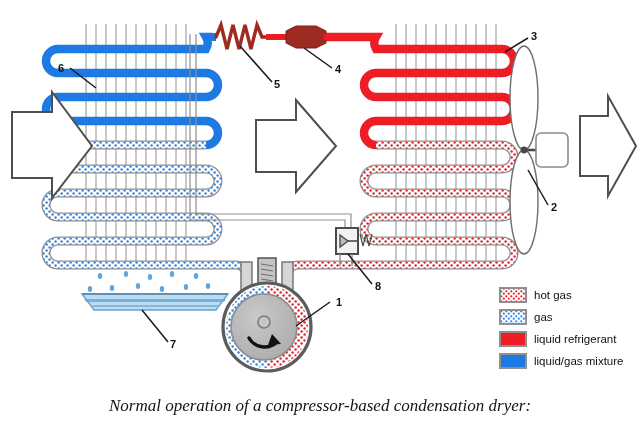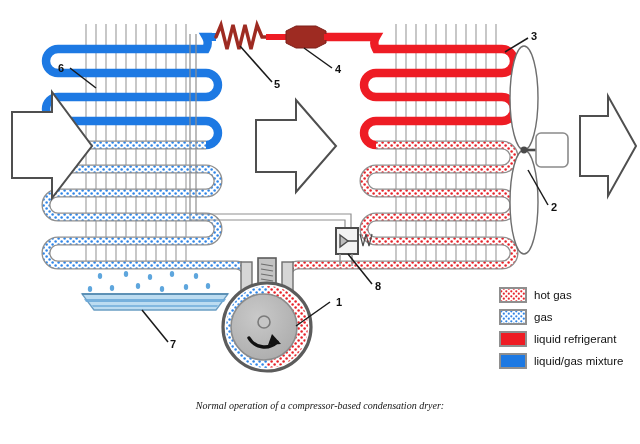--- a/index.html
+++ b/index.html
@@ -19,21 +19,21 @@
     font-family:"Liberation Sans", sans-serif;
     font-size:11.5px;fill:#111111;
   }
   .caption-wrap{
     position:absolute;left:0;top:398px;width:640px;
     text-align:center;
   }
   .caption-line{
     font-family:"Liberation Serif", serif;
     font-style:italic;
-    font-size:10px;
+    font-size:17px;
     color:#141414;
     line-height:16px;
     white-space:nowrap;
   }
 </style>
 </head>
 <body>
 
 <div id="diagram-root">
 

